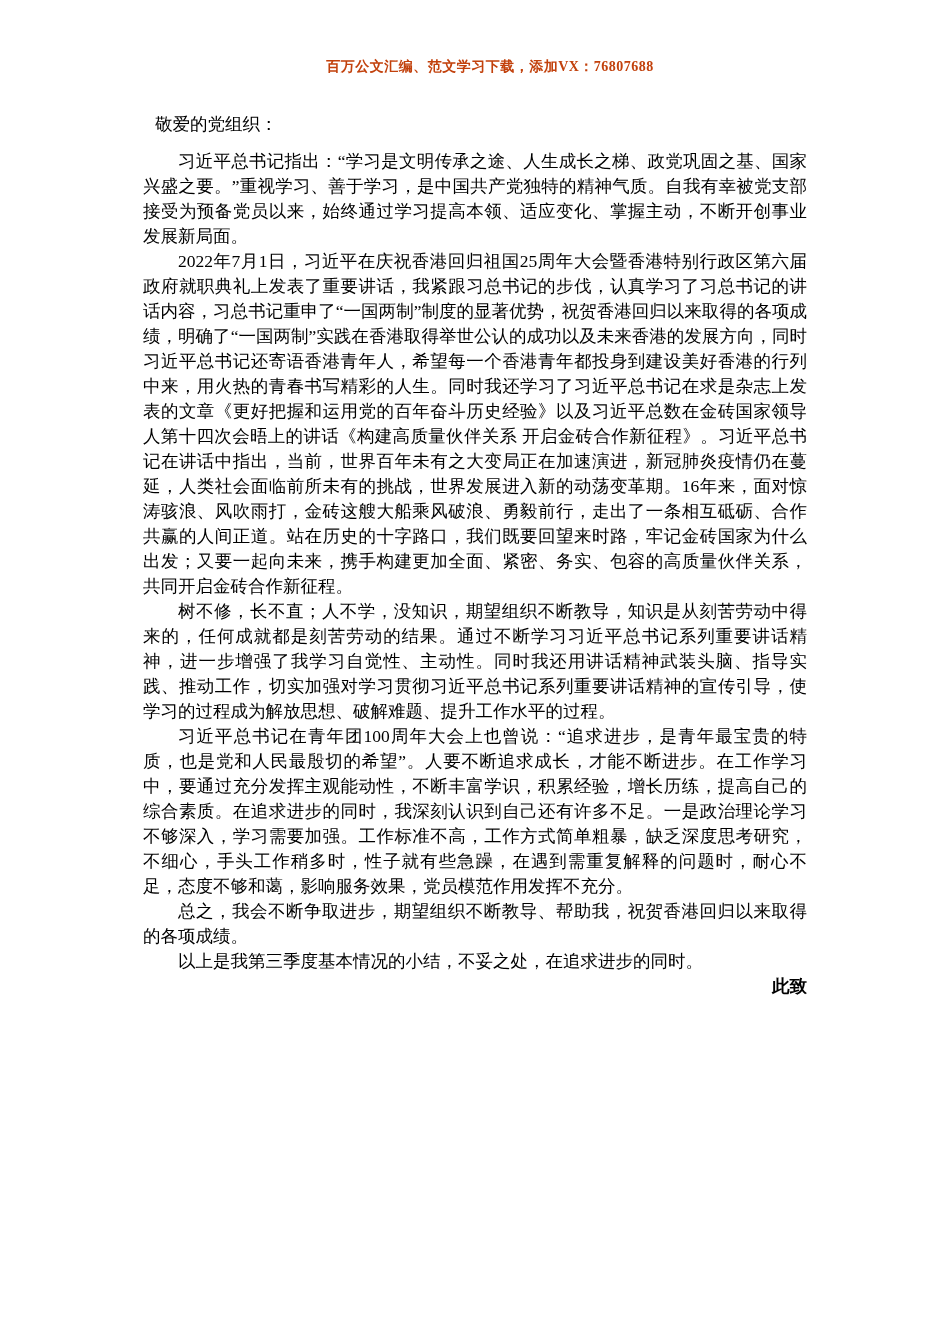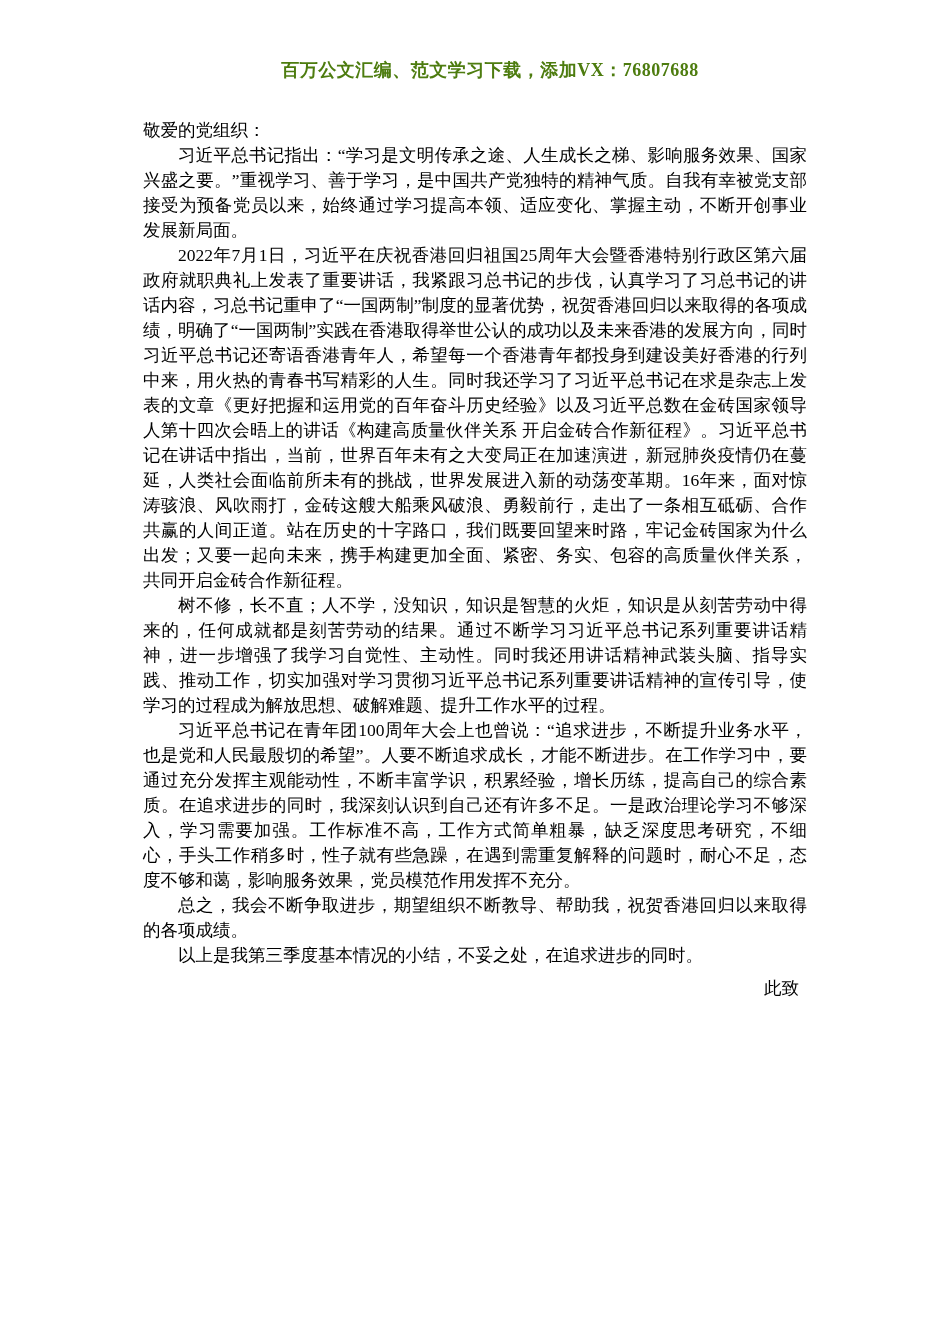--- a/index.html
+++ b/index.html
@@ -8,56 +8,57 @@
       width: 950px;
       height: 1344px;
       background: #ffffff;
       overflow: hidden;
       font-family: "Liberation Serif", "DejaVu Serif", serif;
       color: #000000;
     }
     .ad-header {
       padding-top: 58px;
       text-align: center;
-      font-size: 18px;
+      font-size: 14px;
       font-weight: 700;
-      color: #4d7c0f;
+      color: #c2410c;
       letter-spacing: 0.5px;
       font-family: "Liberation Serif", "DejaVu Serif", serif;
       margin-left: 30px;
     }
     .document {
       width: 664px;
       margin: 36px auto 0 auto;
       font-size: 17.5px;
       line-height: 25px;
       text-align: justify;
       word-break: break-all;
     }
     .salutation {
-      margin: 0;
+      margin: 12px;
       text-indent: 0;
     }
     .para {
       margin: 0;
       text-indent: 2em;
     }
     .closing {
-      margin: 8px;
+      margin: 0;
       text-align: right;
       text-indent: 0;
+      font-weight: bold;
     }
   </style>
 </head>
 <body>
 
 <div class="ad-header">百万公文汇编、范文学习下载，添加VX：76807688</div>
 
 <div class="document">
   <p class="salutation">敬爱的党组织：</p>
-  <p class="para">习近平总书记指出：“学习是文明传承之途、人生成长之梯、影响服务效果、国家兴盛之要。”重视学习、善于学习，是中国共产党独特的精神气质。自我有幸被党支部接受为预备党员以来，始终通过学习提高本领、适应变化、掌握主动，不断开创事业发展新局面。</p>
+  <p class="para">习近平总书记指出：“学习是文明传承之途、人生成长之梯、政党巩固之基、国家兴盛之要。”重视学习、善于学习，是中国共产党独特的精神气质。自我有幸被党支部接受为预备党员以来，始终通过学习提高本领、适应变化、掌握主动，不断开创事业发展新局面。</p>
   <p class="para">2022年7月1日，习近平在庆祝香港回归祖国25周年大会暨香港特别行政区第六届政府就职典礼上发表了重要讲话，我紧跟习总书记的步伐，认真学习了习总书记的讲话内容，习总书记重申了“一国两制”制度的显著优势，祝贺香港回归以来取得的各项成绩，明确了“一国两制”实践在香港取得举世公认的成功以及未来香港的发展方向，同时习近平总书记还寄语香港青年人，希望每一个香港青年都投身到建设美好香港的行列中来，用火热的青春书写精彩的人生。同时我还学习了习近平总书记在求是杂志上发表的文章《更好把握和运用党的百年奋斗历史经验》以及习近平总数在金砖国家领导人第十四次会晤上的讲话《构建高质量伙伴关系 开启金砖合作新征程》。习近平总书记在讲话中指出，当前，世界百年未有之大变局正在加速演进，新冠肺炎疫情仍在蔓延，人类社会面临前所未有的挑战，世界发展进入新的动荡变革期。16年来，面对惊涛骇浪、风吹雨打，金砖这艘大船乘风破浪、勇毅前行，走出了一条相互砥砺、合作共赢的人间正道。站在历史的十字路口，我们既要回望来时路，牢记金砖国家为什么出发；又要一起向未来，携手构建更加全面、紧密、务实、包容的高质量伙伴关系，共同开启金砖合作新征程。</p>
-  <p class="para">树不修，长不直；人不学，没知识，知识是智慧的火炬，知识是从刻苦劳动中得来的，任何成就都是刻苦劳动的结果。通过不断学习习近平总书记系列重要讲话精神，进一步增强了我学习自觉性、主动性。同时我还用讲话精神武装头脑、指导实践、推动工作，切实加强对学习贯彻习近平总书记系列重要讲话精神的宣传引导，使学习的过程成为解放思想、破解难题、提升工作水平的过程。</p>
-  <p class="para">习近平总书记在青年团100周年大会上也曾说：“追求进步，不断提升业务水平，也是党和人民最殷切的希望”。人要不断追求成长，才能不断进步。在工作学习中，要通过充分发挥主观能动性，不断丰富学识，积累经验，增长历练，提高自己的综合素质。在追求进步的同时，我深刻认识到自己还有许多不足。一是政治理论学习不够深入，学习需要加强。工作标准不高，工作方式简单粗暴，缺乏深度思考研究，不细心，手头工作稍多时，性子就有些急躁，在遇到需重复解释的问题时，耐心不足，态度不够和蔼，影响服务效果，党员模范作用发挥不充分。</p>
+  <p class="para">树不修，长不直；人不学，没知识，期望组织不断教导，知识是从刻苦劳动中得来的，任何成就都是刻苦劳动的结果。通过不断学习习近平总书记系列重要讲话精神，进一步增强了我学习自觉性、主动性。同时我还用讲话精神武装头脑、指导实践、推动工作，切实加强对学习贯彻习近平总书记系列重要讲话精神的宣传引导，使学习的过程成为解放思想、破解难题、提升工作水平的过程。</p>
+  <p class="para">习近平总书记在青年团100周年大会上也曾说：“追求进步，是青年最宝贵的特质，也是党和人民最殷切的希望”。人要不断追求成长，才能不断进步。在工作学习中，要通过充分发挥主观能动性，不断丰富学识，积累经验，增长历练，提高自己的综合素质。在追求进步的同时，我深刻认识到自己还有许多不足。一是政治理论学习不够深入，学习需要加强。工作标准不高，工作方式简单粗暴，缺乏深度思考研究，不细心，手头工作稍多时，性子就有些急躁，在遇到需重复解释的问题时，耐心不足，态度不够和蔼，影响服务效果，党员模范作用发挥不充分。</p>
   <p class="para">总之，我会不断争取进步，期望组织不断教导、帮助我，祝贺香港回归以来取得的各项成绩。</p>
   <p class="para">以上是我第三季度基本情况的小结，不妥之处，在追求进步的同时。</p>
   <p class="closing">此致</p>
 </div>
 
 </body></html>

